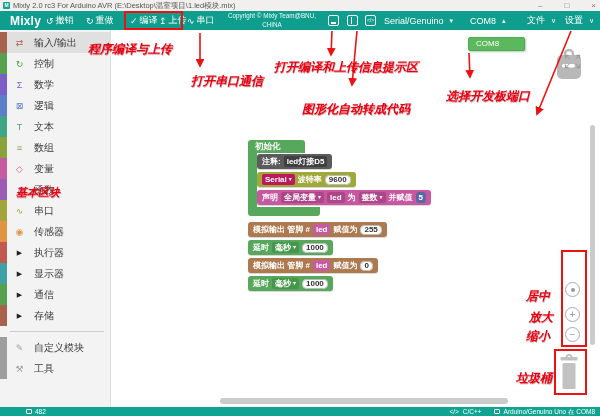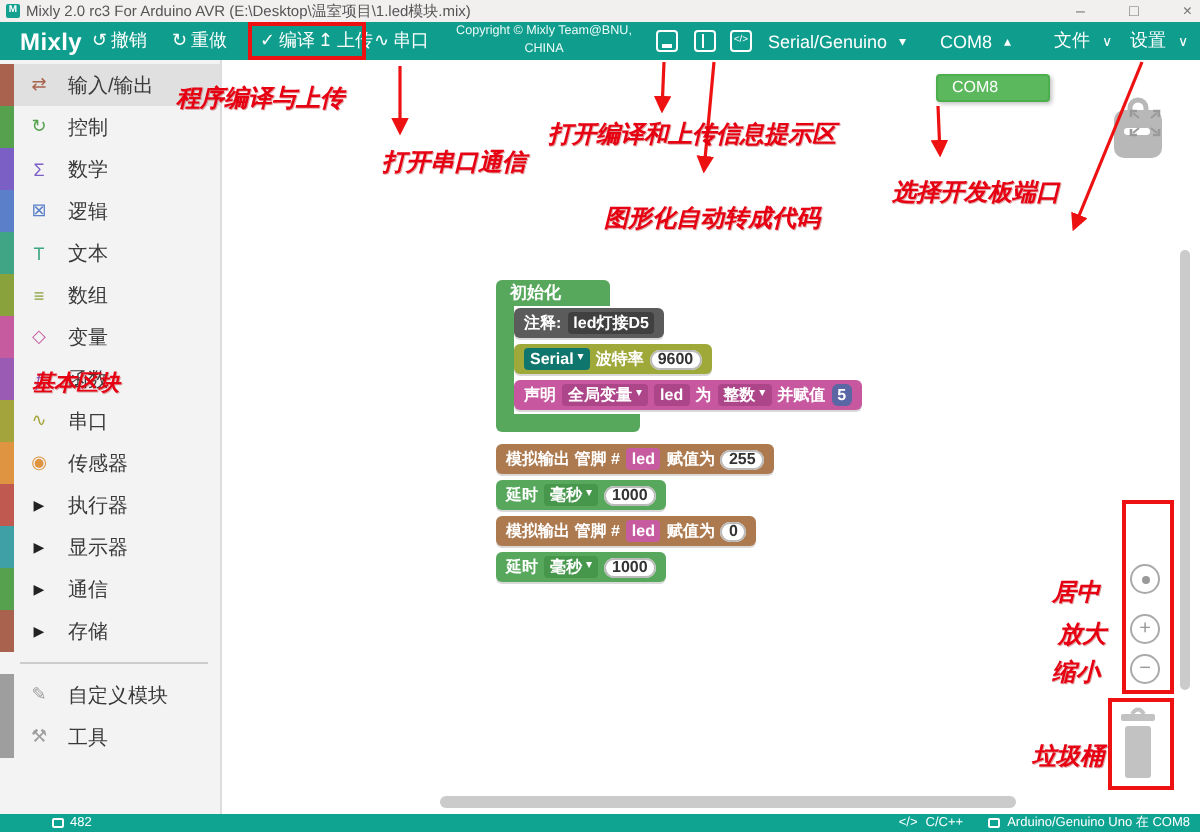--- a/index.html
+++ b/index.html
@@ -220,21 +220,21 @@
   <div class="workspace">
 
     <div class="blk-init">
       <div class="init-top">初始化</div>
       <div class="init-body">
         <div class="blockrow" style="background:#5b5b5b">
           <span>注释:</span>
           <span class="chip" style="background:#404040">led灯接D5</span>
         </div>
         <div class="blockrow" style="background:#9fa93a">
-          <span class="chip" style="background:#0f766e">
+          <span class="chip" style="background:#be185d">
             <span>Serial</span>
               <span class="ddcaret">▾</span>
             </span>
           <span>波特率</span>
           <span class="numbox">9600</span>
         </div>
         <div class="blockrow" style="background:#c7589f">
           <span>声明</span>
           <span class="chip" style="background:#ad4589">
             <span>全局变量</span>

